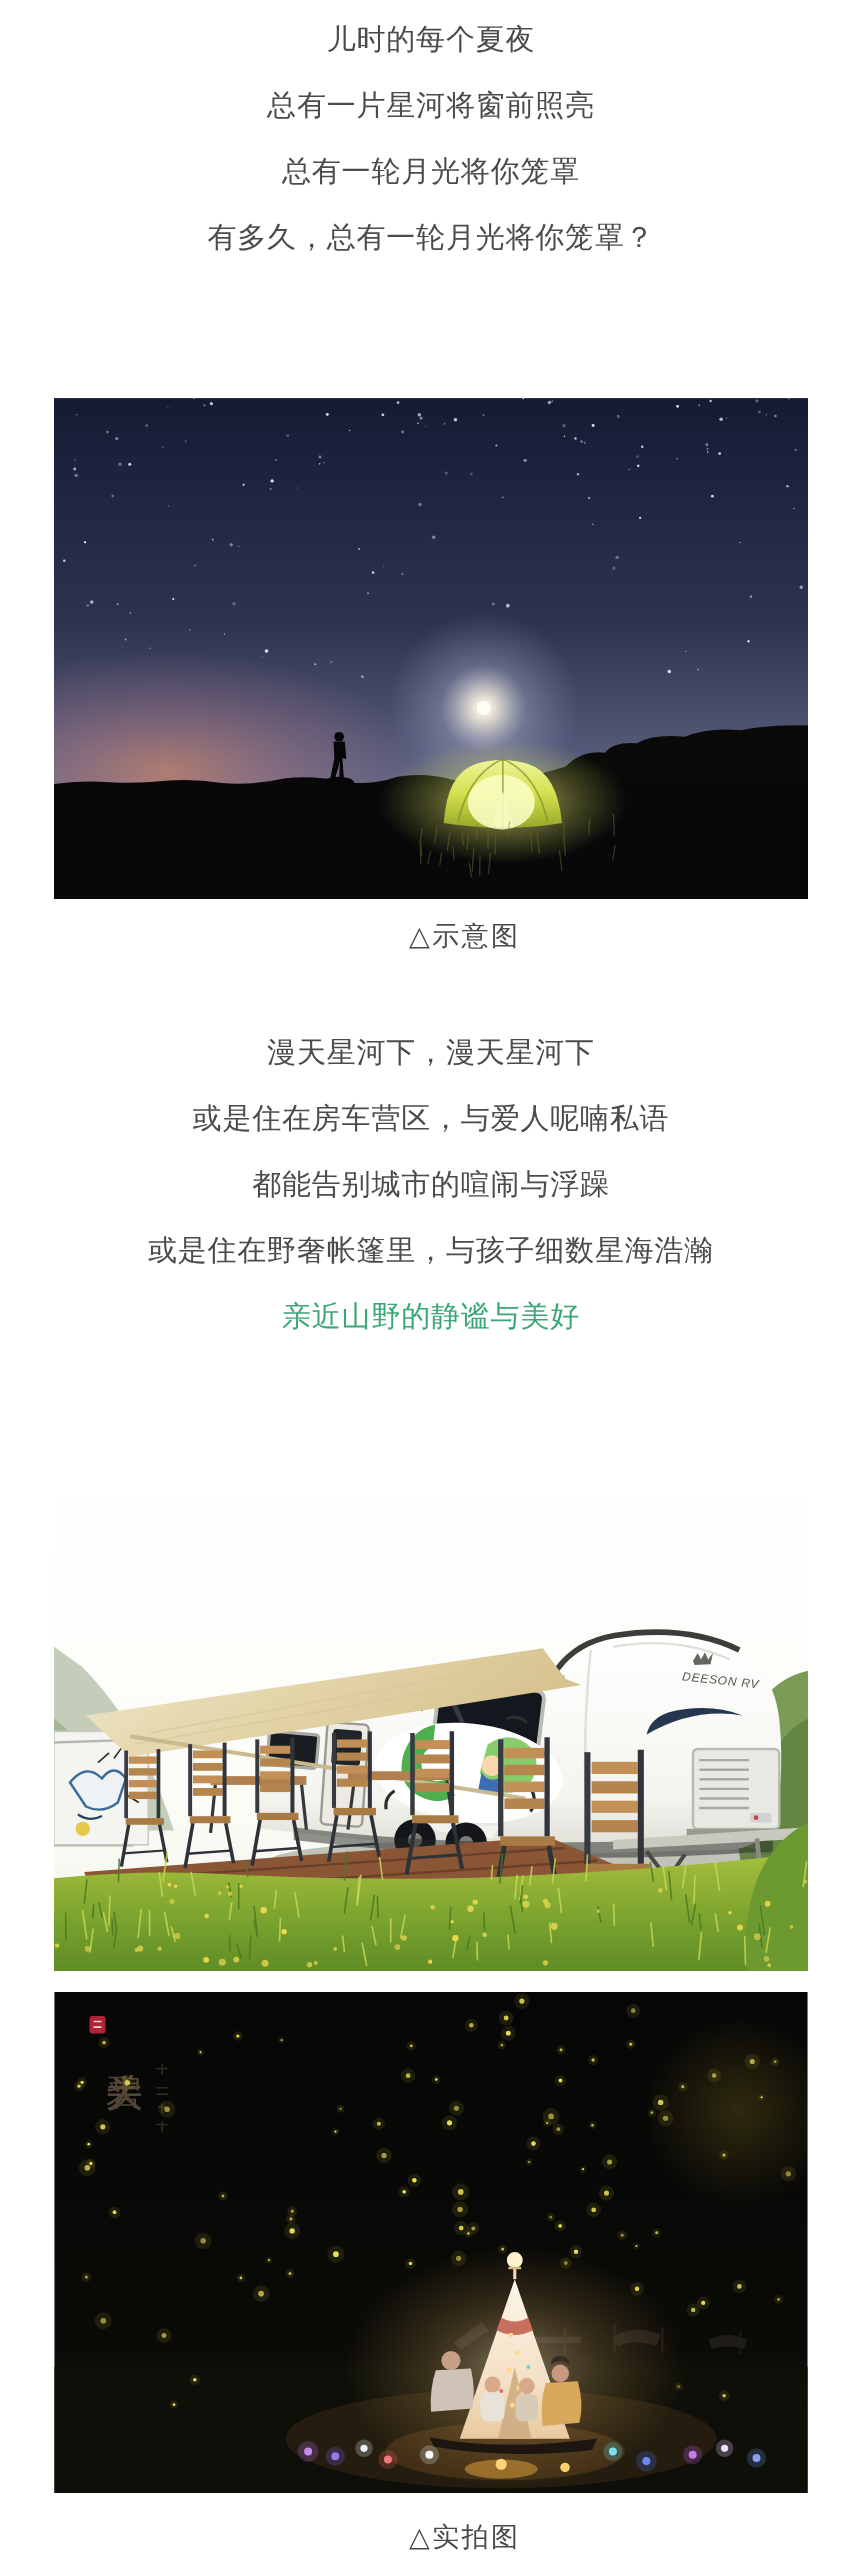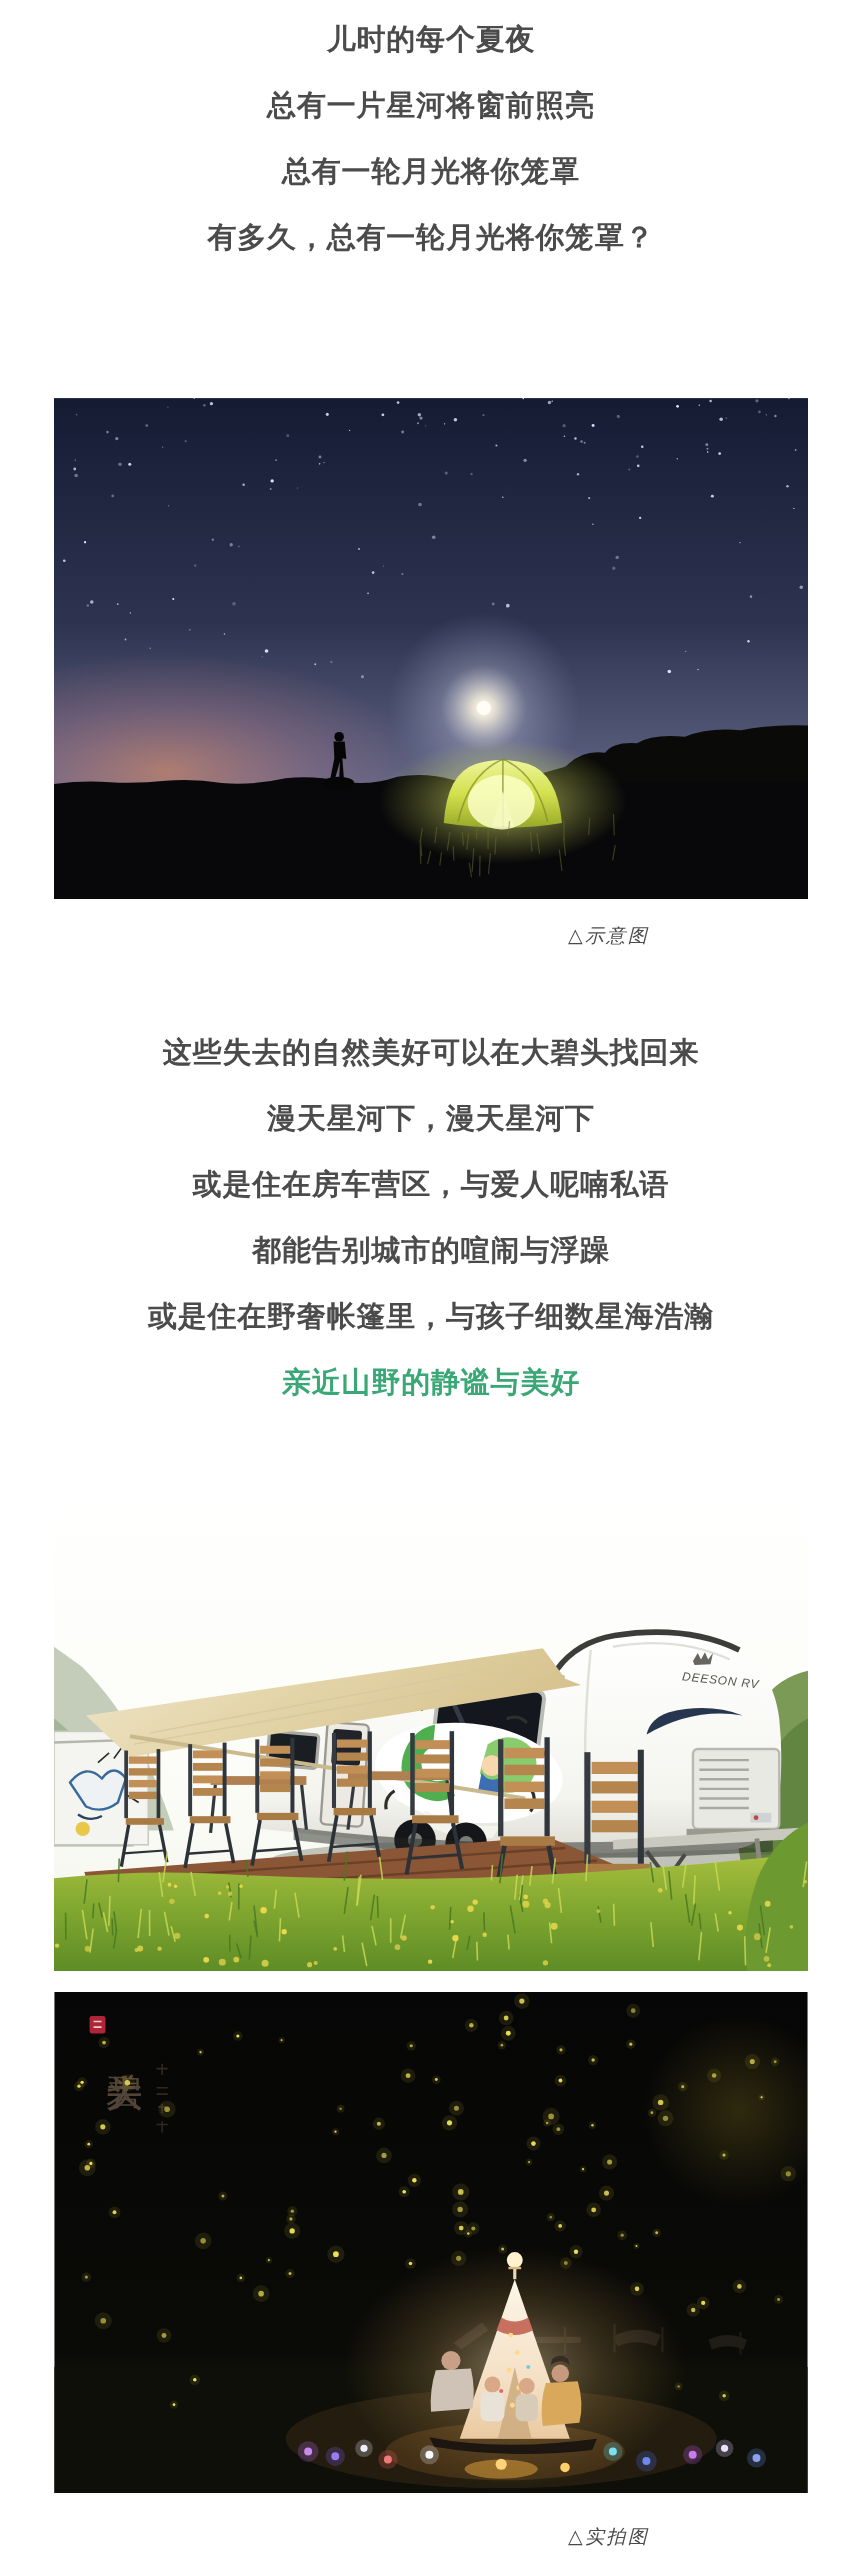--- a/index.html
+++ b/index.html
@@ -1,29 +1,29 @@
 <!DOCTYPE html>
 <html style="font-size:12.8px"><head>
 <meta charset="utf-8">
 <style>
   html,body{margin:0;padding:0;background:#ffffff;}
   .page{position:relative;width:862px;height:2576px;background:#ffffff;
         font-family:"Liberation Sans","DejaVu Sans",sans-serif;overflow:hidden;}
   .verse{position:absolute;left:0;width:862px;text-align:center;color:#4b4b4b;}
-  .verse p{margin:0;height:66px;line-height:66px;font-size:29px;letter-spacing:0.8px;font-weight:700;}
+  .verse p{margin:0;height:66px;line-height:66px;font-size:29px;letter-spacing:0.8px;font-weight:400;}
   #intro-block{top:6.4px;}
   #body-block{top:1019px;}
   .green-line{color:#3aa876 !important;}
   .photo{position:absolute;left:54px;width:754px;margin:0;padding:0;display:block;}
   #photo1{top:398px;height:501px;}
   #photo2{top:1479px;height:492px;}
   #photo3{top:1992px;height:501px;}
   .photo svg{display:block;width:100%;height:100%;}
-  .caption{position:absolute;right:54px;width:399px;text-align:center;color:#4a4a4a;
-           font-style:italic;font-size:19px;line-height:42px;letter-spacing:2.4px;}
+  .caption{position:absolute;right:54px;width:399px;text-align:left;color:#4a4a4a;
+           font-size:27px;line-height:42px;letter-spacing:2.4px;}
   #caption1{top:915px;}
   #caption2{top:2516px;}
 </style>
 </head>
 <body>
 
 <div class="page">
 
   <section class="verse" id="intro-block">
     <p>儿时的每个夏夜</p>
@@ -230,21 +230,20 @@
           <line x1="492.4647506419569" y1="566.2469180615153" x2="495.63130806572735" y2="543.4493138671387" stroke-width="1.5"></line>
           <line x1="699.3510752450675" y1="578.8249934173655" x2="702.6458794306964" y2="559.6301449204329" stroke-width="1.5"></line>
           <line x1="607.8442960698158" y1="570.0235790980514" x2="604.7143938932568" y2="544.4543919165153" stroke-width="1.5"></line>
         </g>
     </svg>
   </figure>
 
   <div class="caption" id="caption1">△示意图</div>
 
   <section class="verse" id="body-block">
-    <p>这些失去的自然美好可以在大碧头找回来</p>
     <p>漫天星河下，漫天星河下</p>
     <p>或是住在房车营区，与爱人呢喃私语</p>
     <p>都能告别城市的喧闹与浮躁</p>
     <p>或是住在野奢帐篷里，与孩子细数星海浩瀚</p>
     <p class="green-line">亲近山野的静谧与美好</p>
   </section>
 
   <figure class="photo" id="photo2">
     <svg viewBox="0 0 944 616" xmlns="http://www.w3.org/2000/svg">
       <defs>

